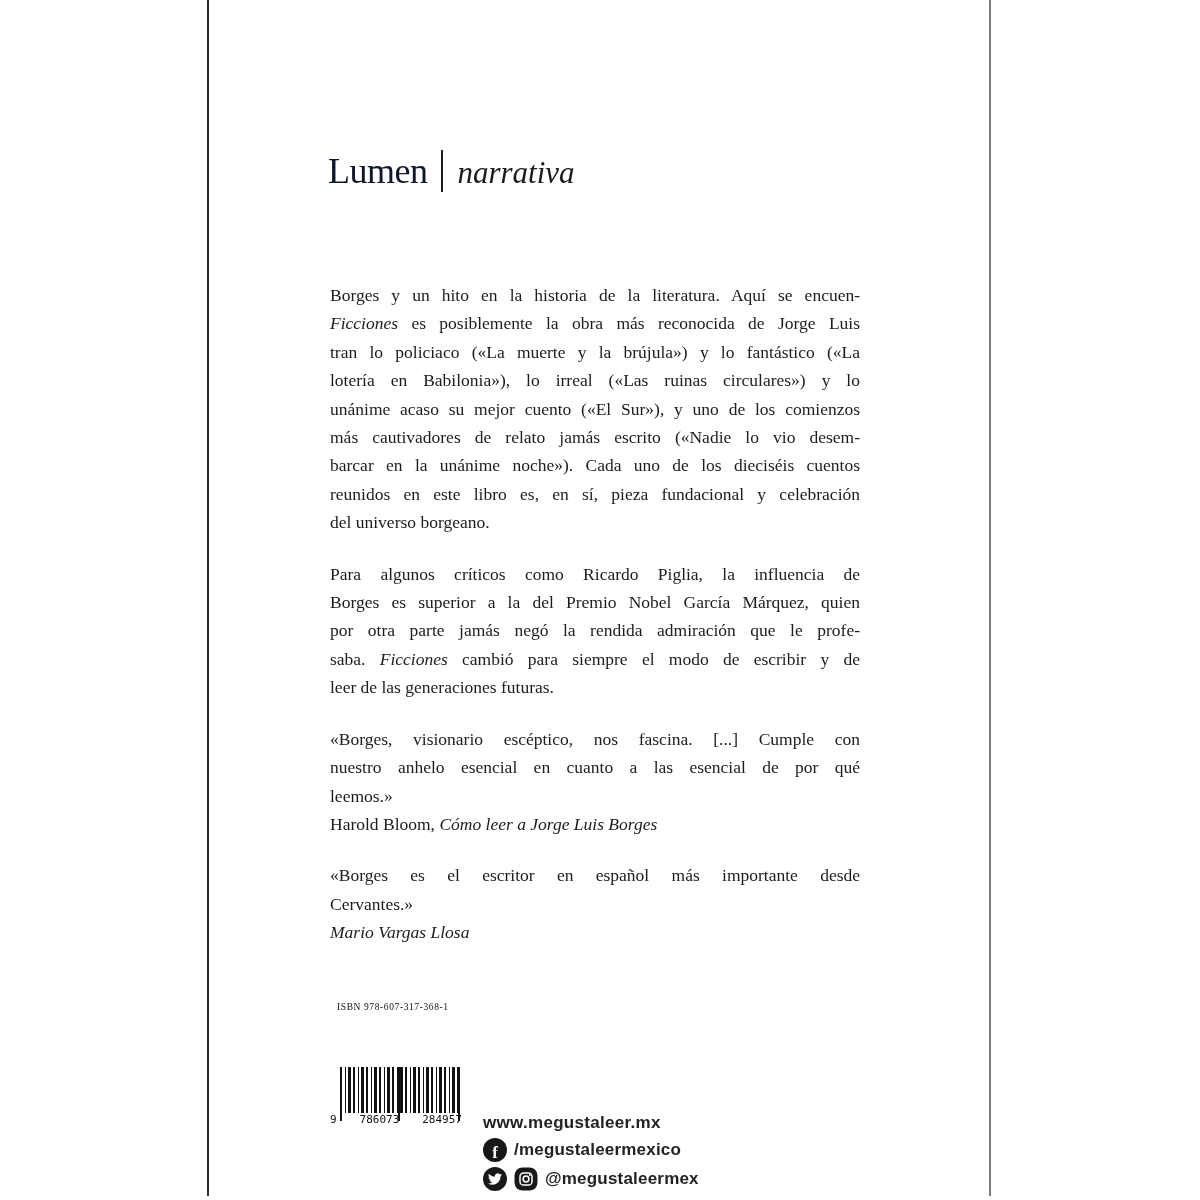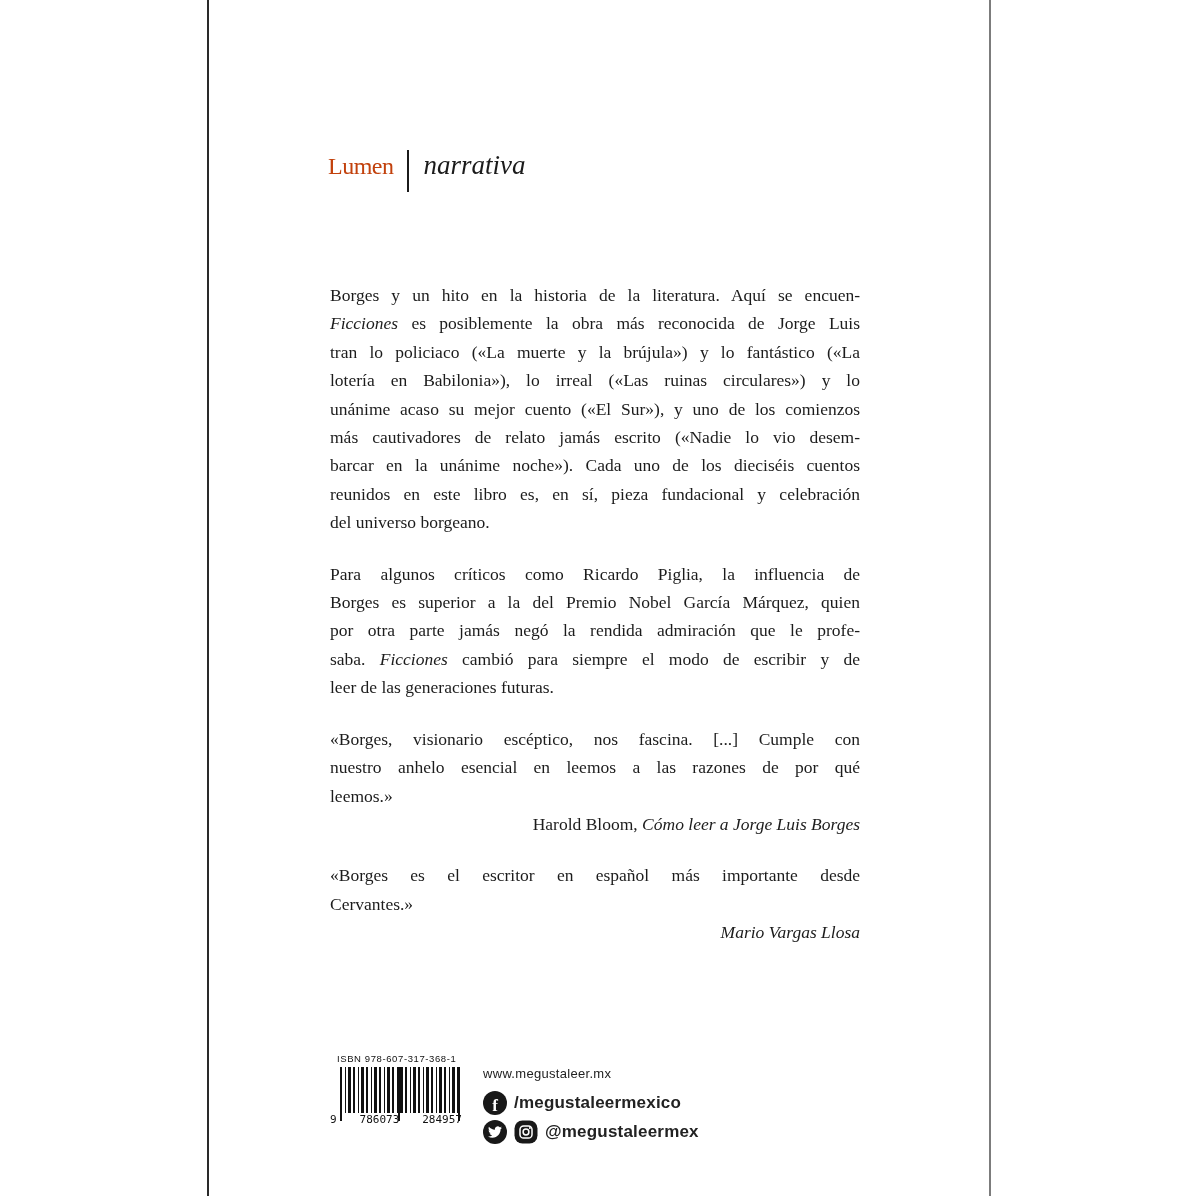--- a/index.html
+++ b/index.html
@@ -4,46 +4,46 @@
 <style>
   html,body{margin:0;padding:0;background:#fff;}
   .canvas{position:relative;width:1200px;height:1200px;background:#ffffff;overflow:hidden;
           font-family:"Liberation Serif",serif;color:#1c1c1c;}
   .rule{position:absolute;top:0;height:1196px;width:2px;}
   .rule-left{left:207px;background:#2a2a2a;}
   .rule-right{left:989px;background:#7c7c7c;}
 
   
   .logo{position:absolute;left:328px;top:150px;display:flex;align-items:baseline;}
-  .logo-name{font-size:24px;letter-spacing:-0.5px;color:#c2410c;}
+  .logo-name{font-size:36px;letter-spacing:-0.5px;color:#0f172a;}
   .logo-divider{width:2px;height:42px;background:#1b1b1b;align-self:center;margin:0 14px;}
-  .logo-collection{font-size:27px;font-style:italic;color:#1b1b1b;}
+  .logo-collection{font-size:31px;font-style:italic;color:#1b1b1b;}
 
   
   .body-text{position:absolute;left:330px;top:281px;width:530px;
              font-size:17.5px;line-height:28.4px;}
   .block{margin:0 0 23px 0;}
   .a-j{text-align:justify;text-align-last:justify;}
   .a-l{text-align:left;}
-  .a-r{text-align:right;font-family:Liberation Serif, serif;}
+  .a-r{text-align:left;font-family:Liberation Serif, serif;}
 
   
-  .isbn{position:absolute;left:337px;top:1053px;font-family:Liberation Sans, sans-serif;
+  .isbn{position:absolute;left:337px;top:1002px;font-family:Liberation Serif, serif;
         font-size:9.5px;letter-spacing:0.6px;color:#111;white-space:nowrap;}
   .barcode{position:absolute;left:340px;top:1067px;width:120px;height:54px;}
   .bars{position:absolute;left:0;top:0;width:120px;height:46px;
         background:repeating-linear-gradient(90deg,#111 0 2px,#fff 2px 5px,#111 5px 6px,
                    #fff 6px 8px,#111 8px 11px,#fff 11px 13px);}
   .guard{position:absolute;top:0;width:2px;height:54px;background:#111;}
   .guard.g1{left:0;} .guard.g2{left:58px;} .guard.g3{left:118px;}
   .barcode-digits{position:absolute;left:330px;top:1113px;width:132px;display:flex;
         justify-content:space-between;font-family:"DejaVu Sans Mono",monospace;
         font-size:11px;color:#111;}
   .footer-right{position:absolute;left:483px;top:1066px;font-family:"Liberation Sans",sans-serif;color:#222;}
-  .website{font-size:13px;font-weight:normal;letter-spacing:0.3px;height:20px;}
+  .website{font-size:17px;font-weight:bold;letter-spacing:0.3px;height:20px;margin-top:47px;}
   .social-row{display:flex;align-items:center;gap:7px;margin-top:5px;height:24px;}
   .icon-circle{width:24px;height:24px;border-radius:50%;background:#181818;position:relative;
                flex:0 0 auto;display:flex;align-items:center;justify-content:center;}
   .fb-f{color:#fff;font-family:"Liberation Serif",serif;font-weight:bold;font-size:17px;
         line-height:1;position:relative;top:2px;}
   .handle{font-size:17px;font-weight:bold;letter-spacing:0.2px;}
   .ig-icon{flex:0 0 auto;}
 </style>
 </head>
 <body>
@@ -73,21 +73,21 @@
       </div>
       <div class="block">
         <div class="a-j">Para algunos críticos como Ricardo Piglia, la influencia de</div>
         <div class="a-j">Borges es superior a la del Premio Nobel García Márquez, quien</div>
         <div class="a-j">por otra parte jamás negó la rendida admiración que le profe-</div>
         <div class="a-j">saba. <i>Ficciones</i> cambió para siempre el modo de escribir y de</div>
         <div class="a-l">leer de las generaciones futuras.</div>
       </div>
       <div class="block">
         <div class="a-j">«Borges, visionario escéptico, nos fascina. [...] Cumple con</div>
-        <div class="a-j">nuestro anhelo esencial en leemos a las razones de por qué</div>
+        <div class="a-j">nuestro anhelo esencial en cuanto a las esencial de por qué</div>
         <div class="a-l">leemos.»</div>
         <div class="a-r">Harold Bloom, <i>Cómo leer a Jorge Luis Borges</i></div>
       </div>
       <div class="block">
         <div class="a-j">«Borges es el escritor en español más importante desde</div>
         <div class="a-l">Cervantes.»</div>
         <div class="a-r"><i>Mario Vargas Llosa</i></div>
       </div>
     </div>
 

